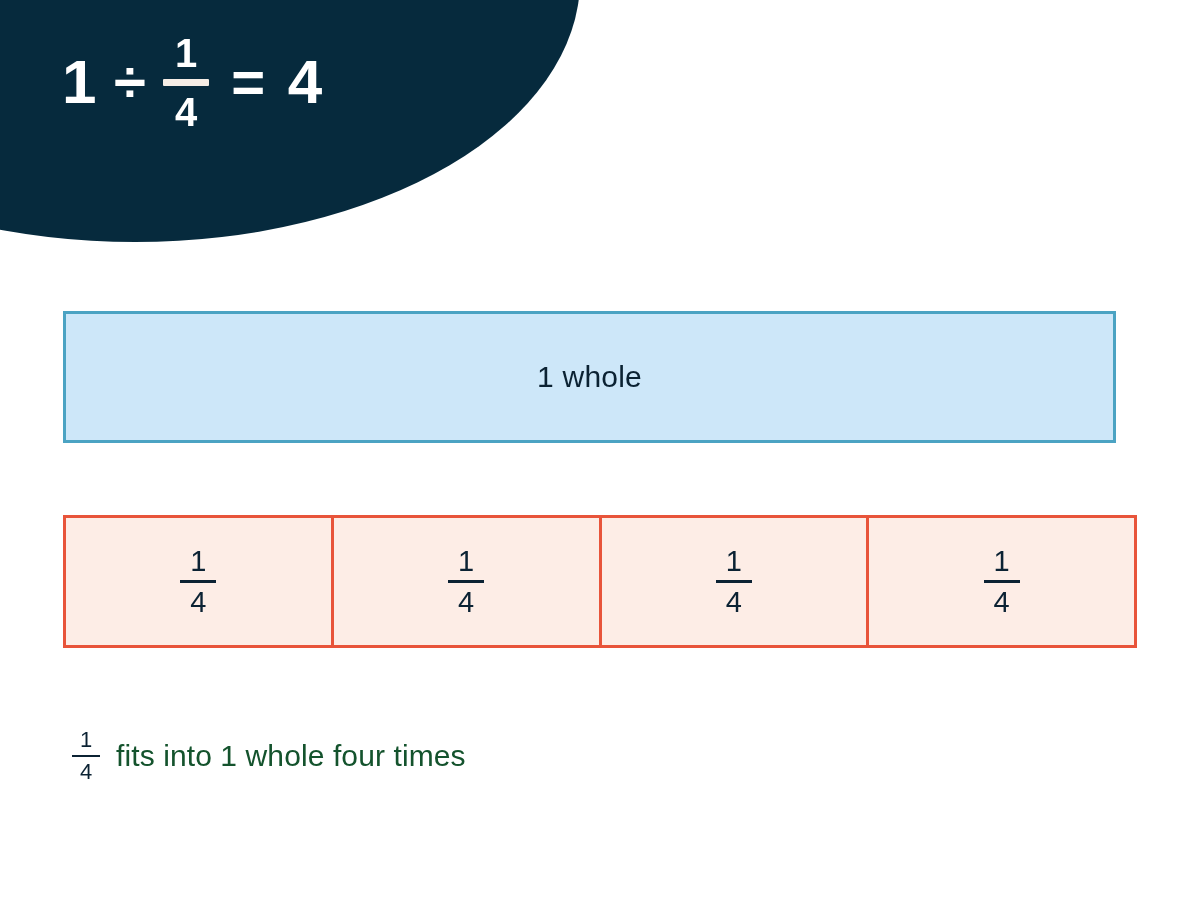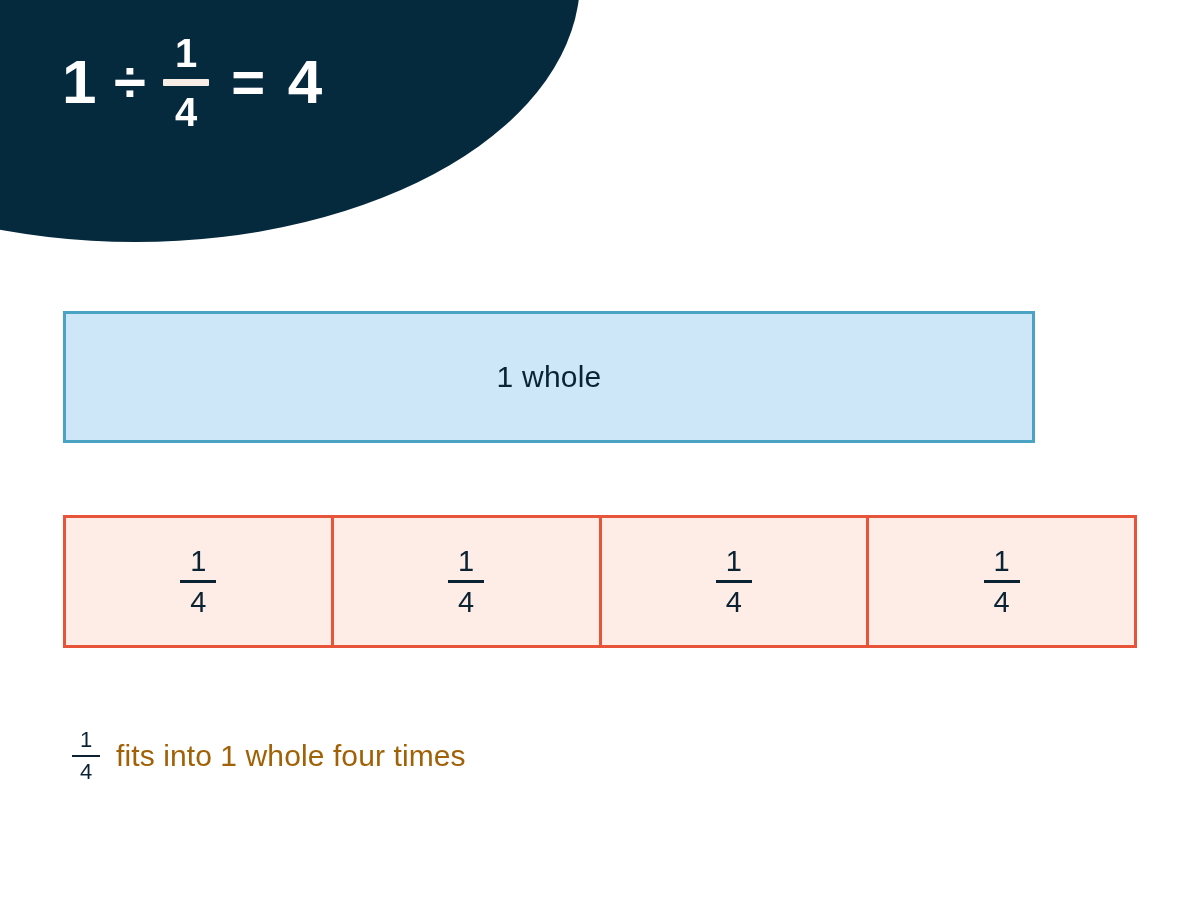--- a/index.html
+++ b/index.html
@@ -86,21 +86,21 @@
     background: #F5EDE6;
     margin: 5px 0;
     border-radius: 1px;
   }
 
   
   .bar-whole {
     position: absolute;
     left: 63px;
     top: 311px;
-    width: 972px;
+    width: 1053px;
     height: 132px;
     box-sizing: border-box;
     background: #CDE7F9;
     border: 3px solid #4BA3C3;
     display: flex;
     align-items: center;
     justify-content: center;
   }
   .bar-whole-label {
     font-size: 30px;
@@ -172,21 +172,21 @@
   .caption .frac-small .bar {
     display: block;
     width: 28px;
     height: 2px;
     background: #0B2233;
     margin: 3px 0;
   }
   .caption-text {
     margin-left: 16px;
     font-size: 30px;
-    color: #a16207;
+    color: #14532d;
     font-weight: 400;
     letter-spacing: 0.1px;
     white-space: nowrap;
   }
 </style>
 </head>
 <body>
 
 <div id="stage">
 

